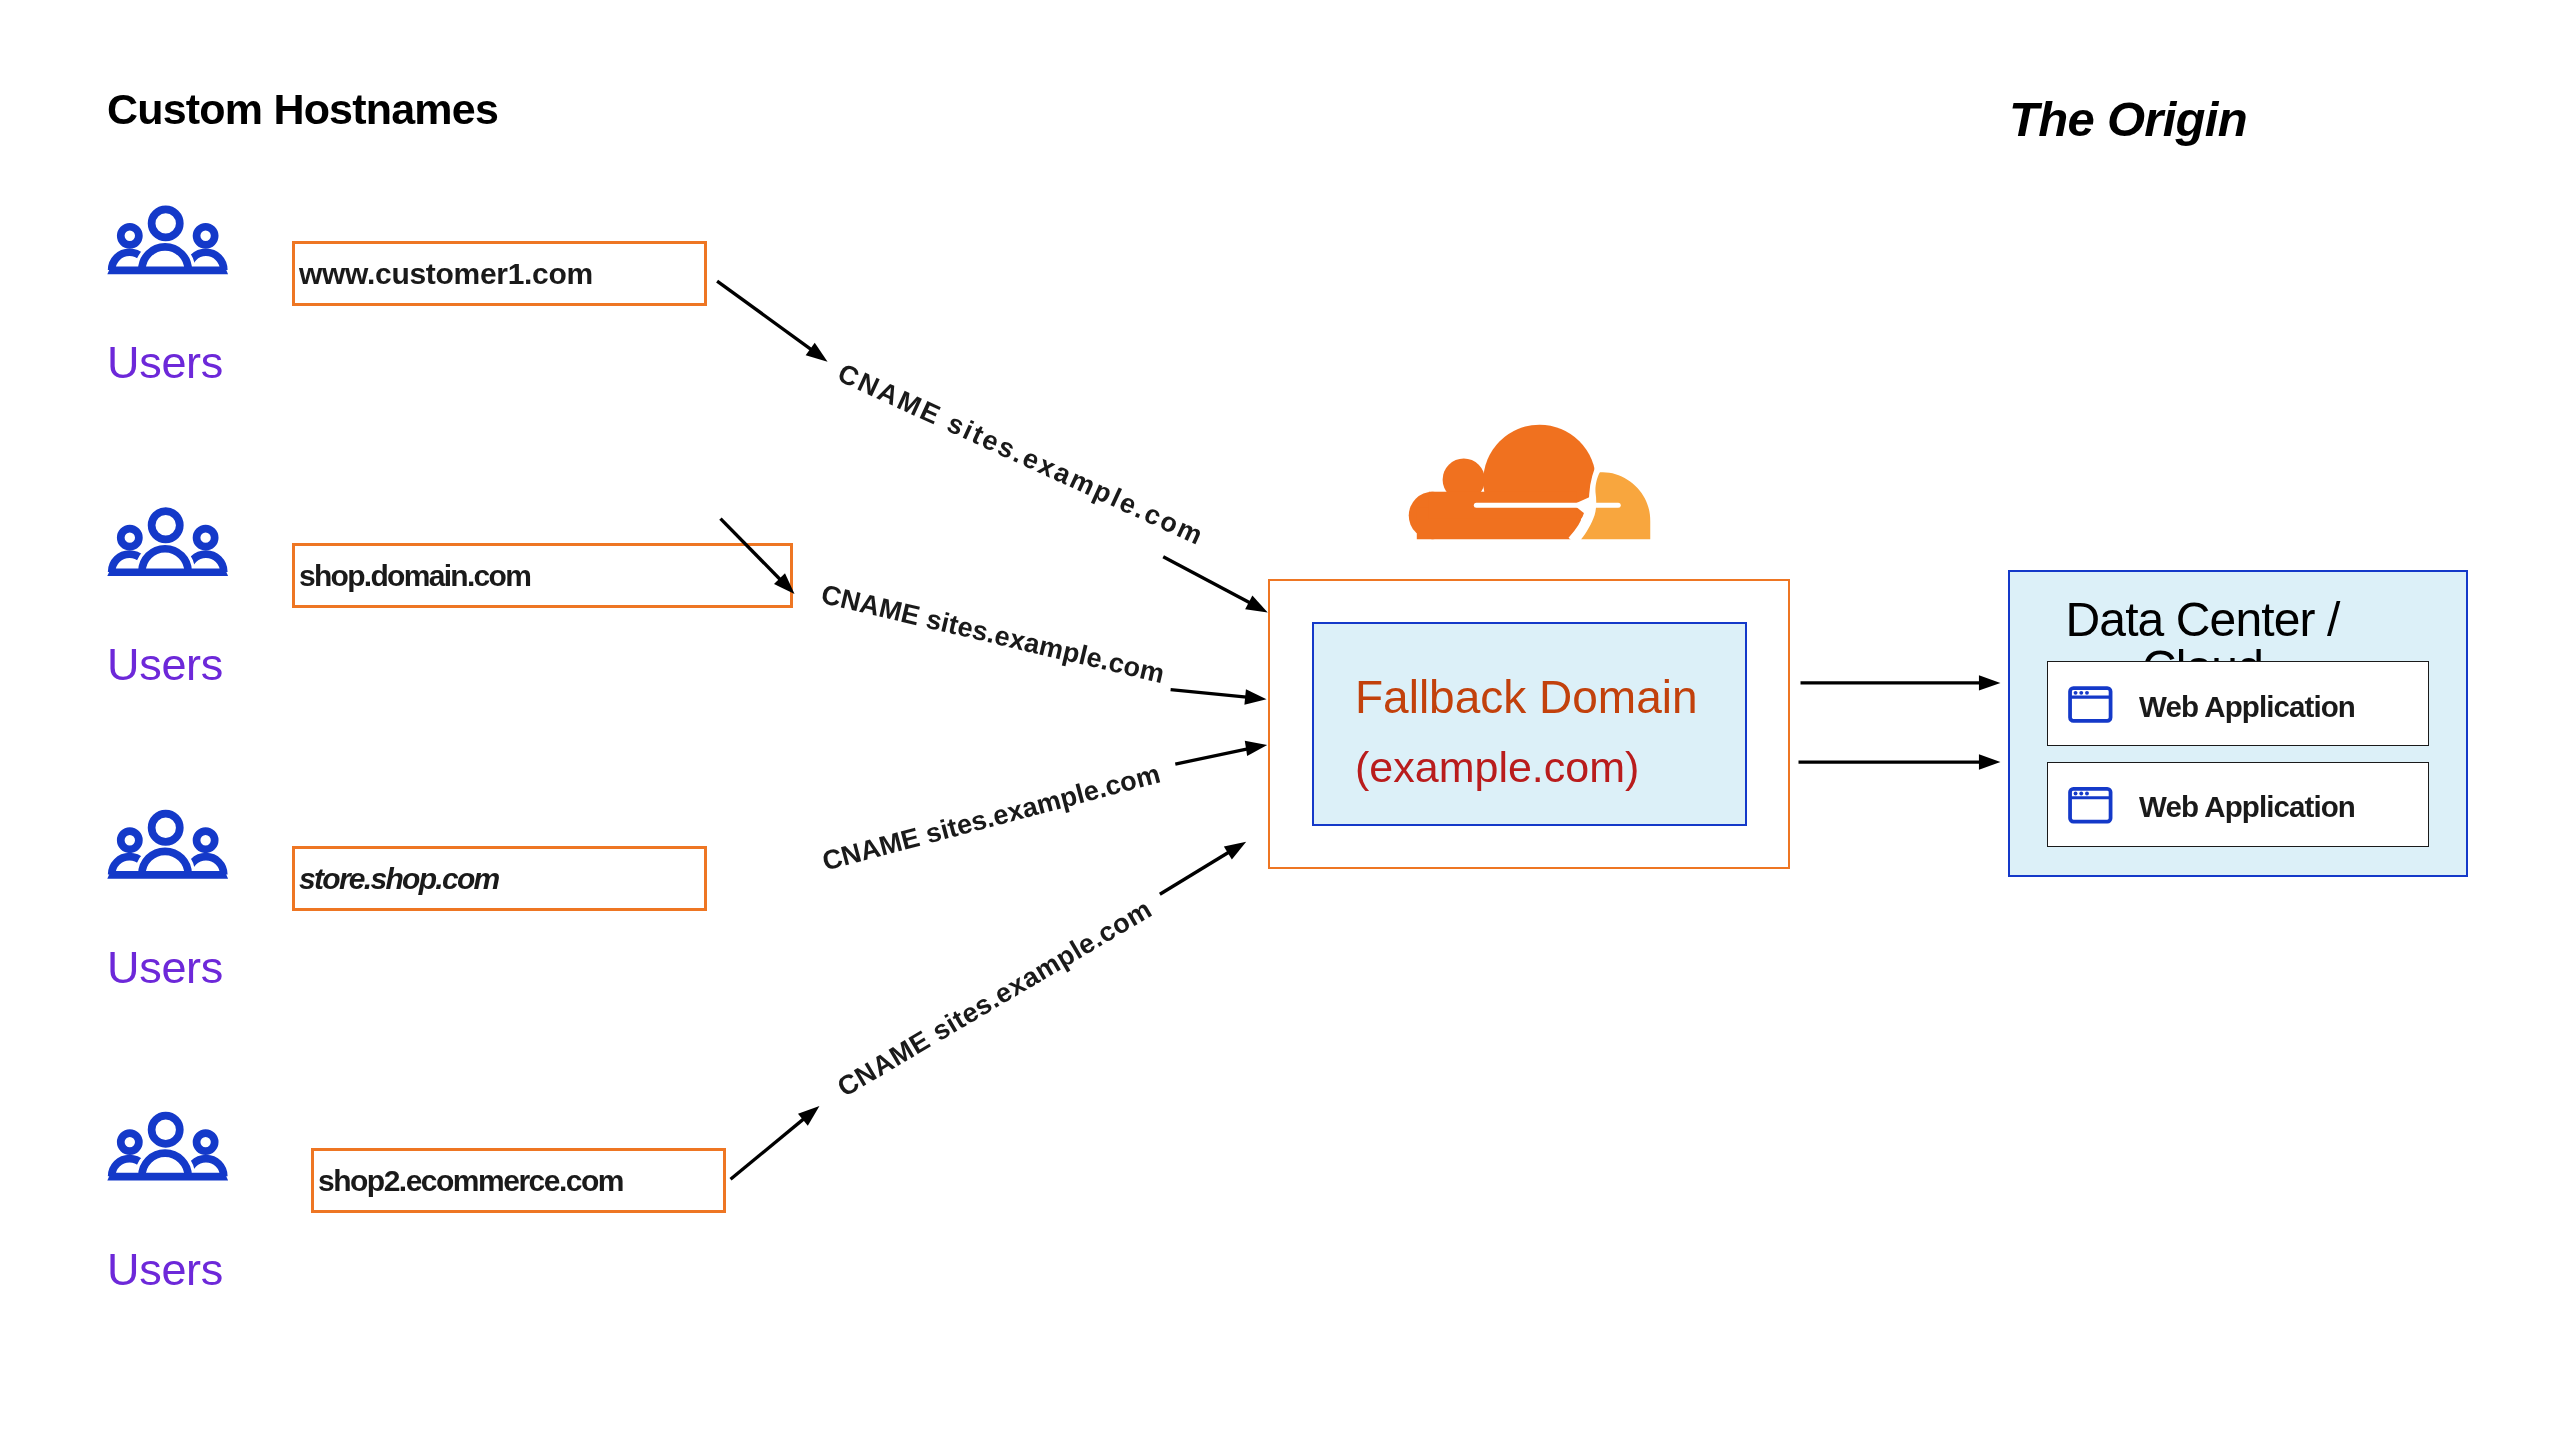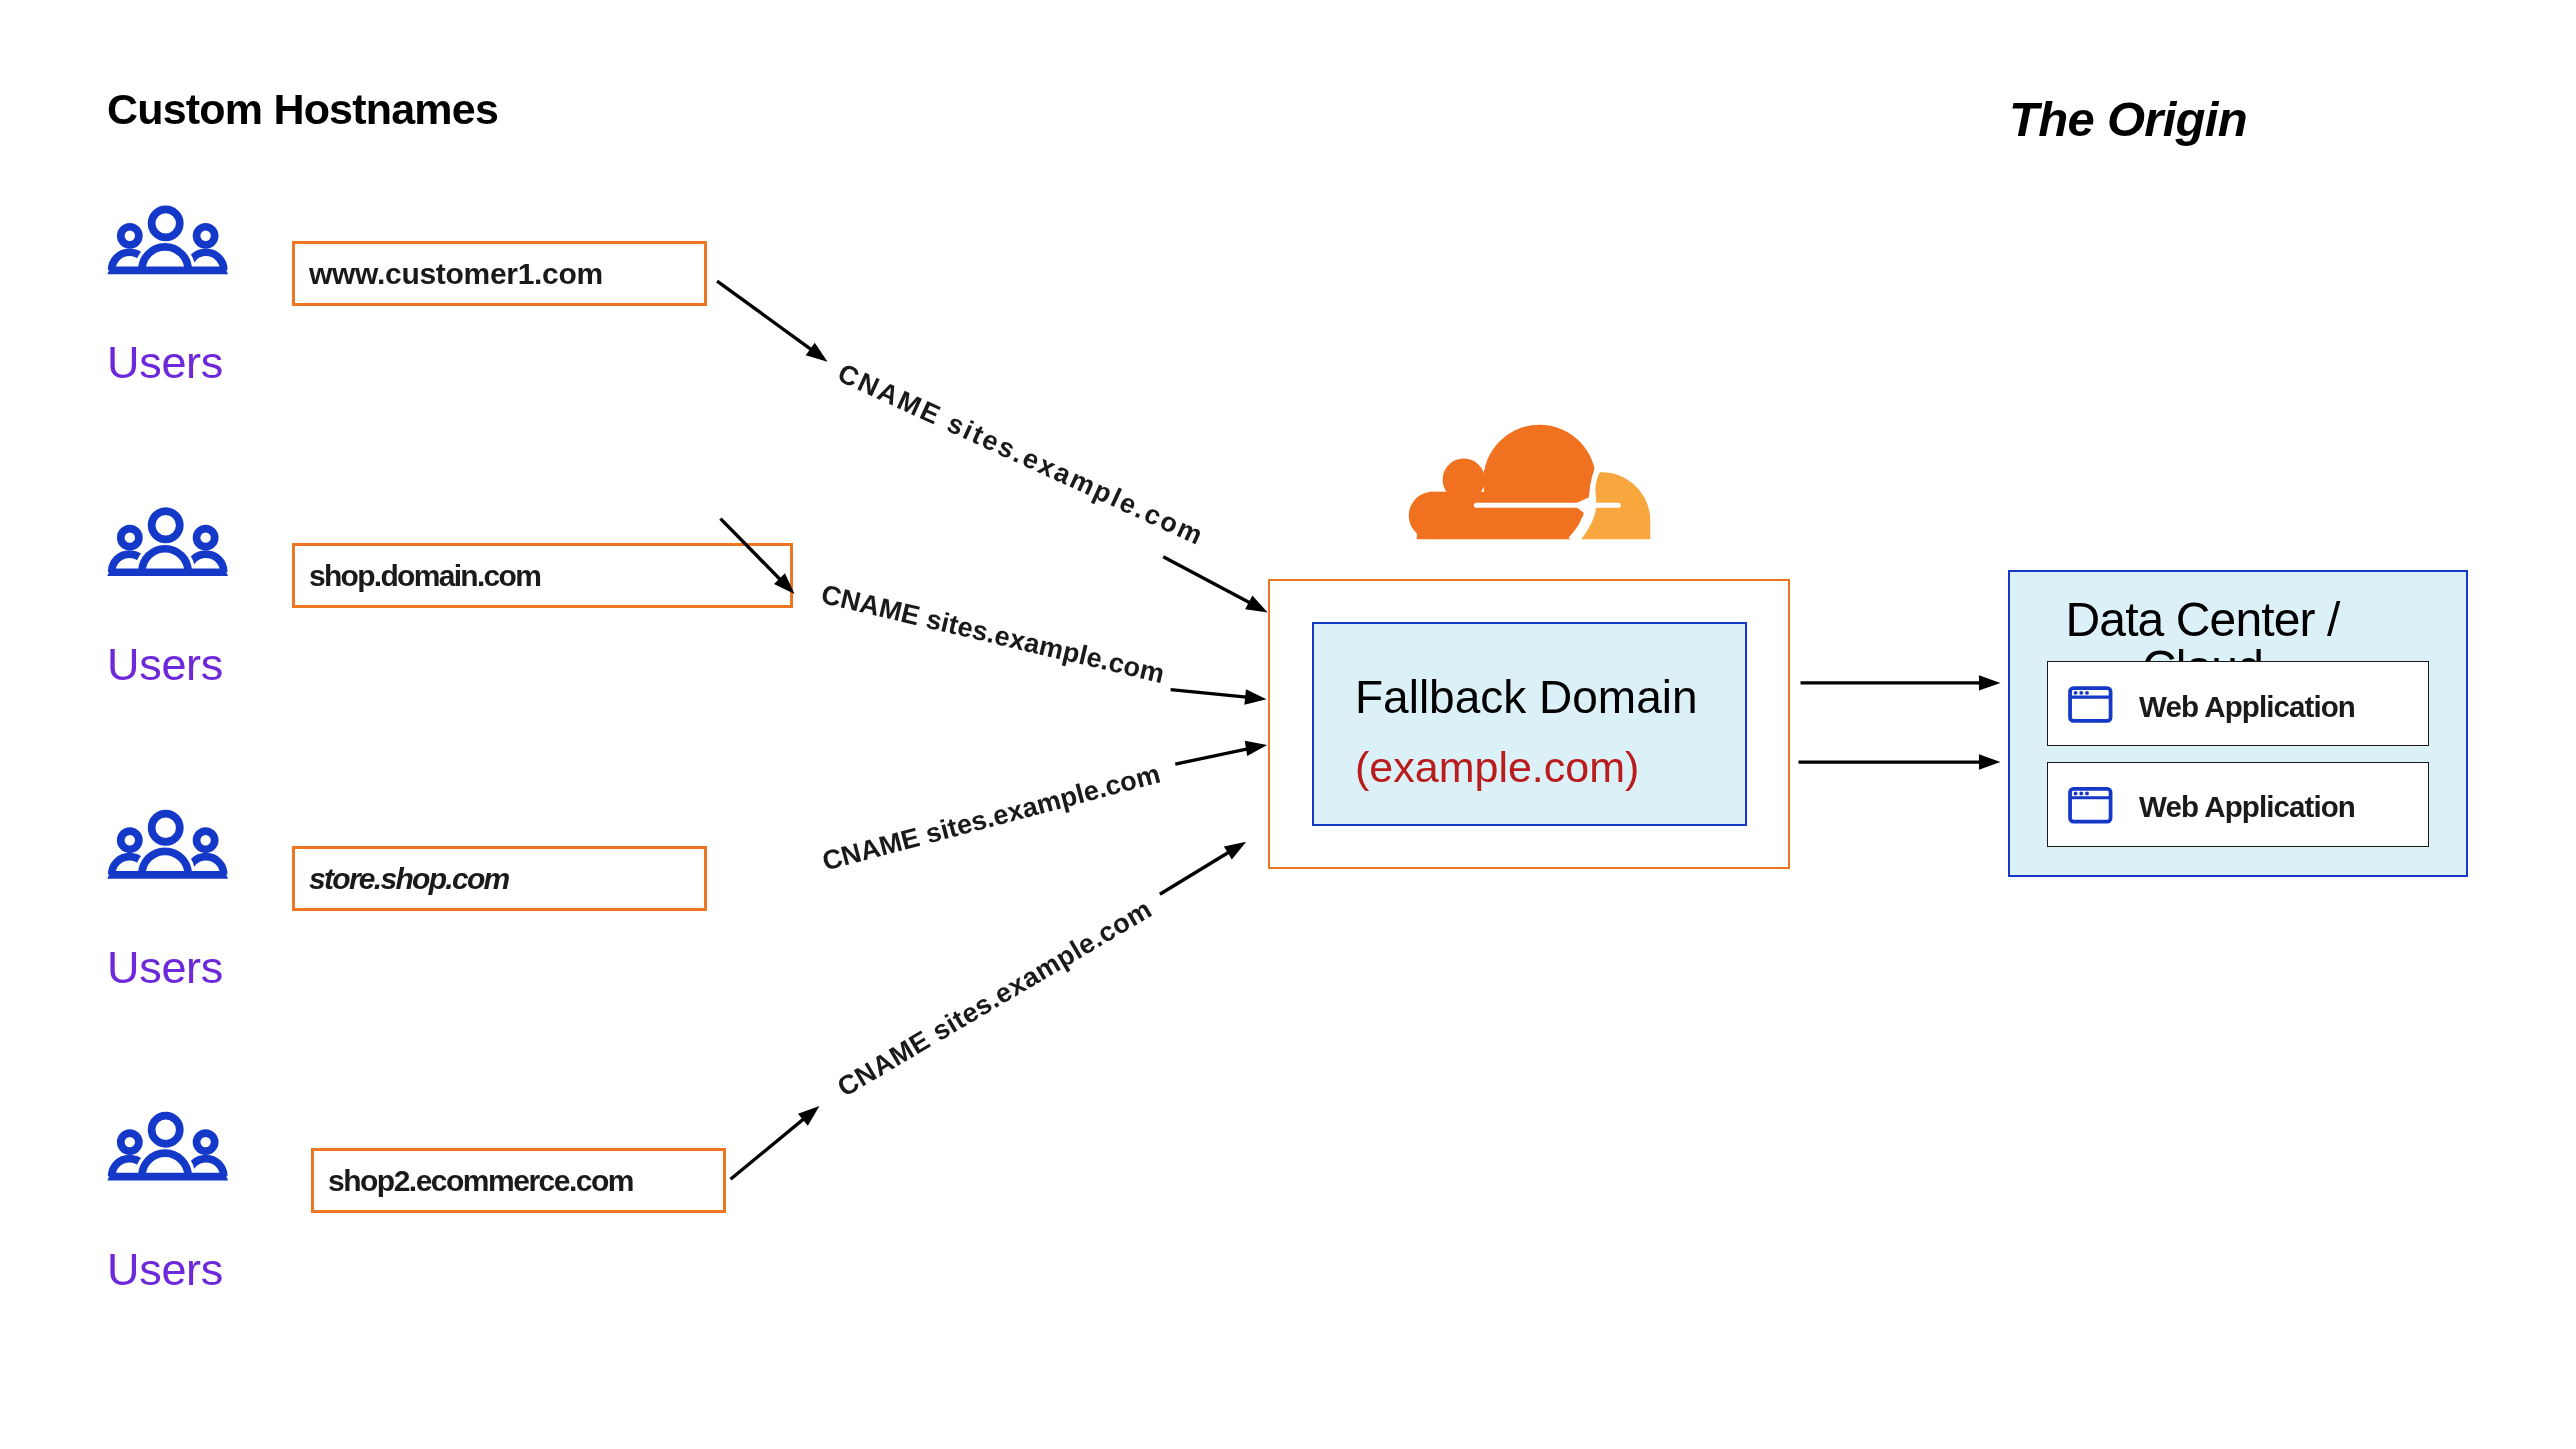--- a/index.html
+++ b/index.html
@@ -4,21 +4,21 @@
 <style>
   html,body{margin:0;padding:0;}
   body{width:2576px;height:1449px;background:#fff;position:relative;overflow:hidden;
        font-family:"Liberation Sans", sans-serif;}
   .abs{position:absolute;}
   .title{font-weight:bold;color:#000;white-space:nowrap;line-height:1;}
   .users{color:#6d28d9;white-space:nowrap;line-height:1;margin-top:29px;}
   .hostbox{box-sizing:border-box;border:3.4px solid #EE7623;background:#fff;
            display:flex;align-items:center;}
   .hosttext{font-weight:bold;font-size:30px;letter-spacing:-0.3px;color:#1a1a1a;
-            padding-left:14px;white-space:nowrap;}
+            padding-left:4px;white-space:nowrap;}
 </style>
 </head>
 <body>
 
 <div class="abs title" style="left:107px;top:88px;font-size:43px;letter-spacing:-0.8px;">Custom Hostnames</div>
 <div class="abs title" style="left:2009px;top:95px;font-size:49px;letter-spacing:-0.7px;font-style:italic;">The Origin</div>
 
 <div class="abs users" style="left:107px;top:311px;font-size:45px;letter-spacing:-0.3px;">Users</div>
 <div class="abs users" style="left:107px;top:613px;font-size:45px;letter-spacing:-0.3px;">Users</div>
 <div class="abs users" style="left:107px;top:916px;font-size:45px;letter-spacing:-0.3px;">Users</div>
@@ -32,21 +32,21 @@
   </div>
 <div class="abs hostbox" style="left:292px;top:846px;width:415px;height:65px;font-style:italic;">
     <div class="hosttext" style="letter-spacing:-1.7px;">store.shop.com</div>
   </div>
 <div class="abs hostbox" style="left:292px;top:1148px;width:415px;height:65px;margin-left:19px;">
     <div class="hosttext" style="letter-spacing:-1.5px;">shop2.ecommerce.com</div>
   </div>
 
 <div class="abs" style="left:1268px;top:579px;width:522px;height:290px;box-sizing:border-box;border:2.7px solid #EE7623;background:#fff;"></div>
 <div class="abs" style="left:1312px;top:622px;width:435px;height:204px;box-sizing:border-box;border:2.7px solid #1439C9;background:#DCF0F8;"></div>
-<div class="abs" style="left:1355px;top:674px;font-size:46px;line-height:1;color:#000000;white-space:nowrap;">Fallback Domain</div>
+<div class="abs" style="left:1355px;top:674px;font-size:46px;line-height:1;color:#c2410c;white-space:nowrap;">Fallback Domain</div>
 <div class="abs" style="left:1355px;top:746px;font-size:43px;line-height:1;color:#b91c1c;white-space:nowrap;">(example.com)</div>
 
 <div class="abs" style="left:2008px;top:570px;width:460px;height:307px;box-sizing:border-box;border:2.7px solid #1439C9;background:#DCF0F8;"></div>
 <div class="abs" style="left:2008px;top:596px;width:389px;text-align:center;font-size:48px;line-height:1;letter-spacing:-0.9px;color:#000;">Data Center / Cloud</div>
 <div class="abs" style="left:2047px;top:661px;width:382px;height:85px;box-sizing:border-box;border:1.3px solid #1a1a1a;background:#fff;"></div>
 <div class="abs" style="left:2047px;top:762px;width:382px;height:85px;box-sizing:border-box;border:1.3px solid #1a1a1a;background:#fff;"></div>
 <div class="abs" style="left:2139px;top:692px;font-size:29.5px;font-weight:bold;letter-spacing:-0.9px;color:#1a1a1a;line-height:1;">Web Application</div>
 <div class="abs" style="left:2139px;top:792px;font-size:29.5px;font-weight:bold;letter-spacing:-0.9px;color:#1a1a1a;line-height:1;">Web Application</div>
 
 <svg class="abs" style="left:0;top:0;" width="2576" height="1449" viewBox="0 0 3840 2160">

